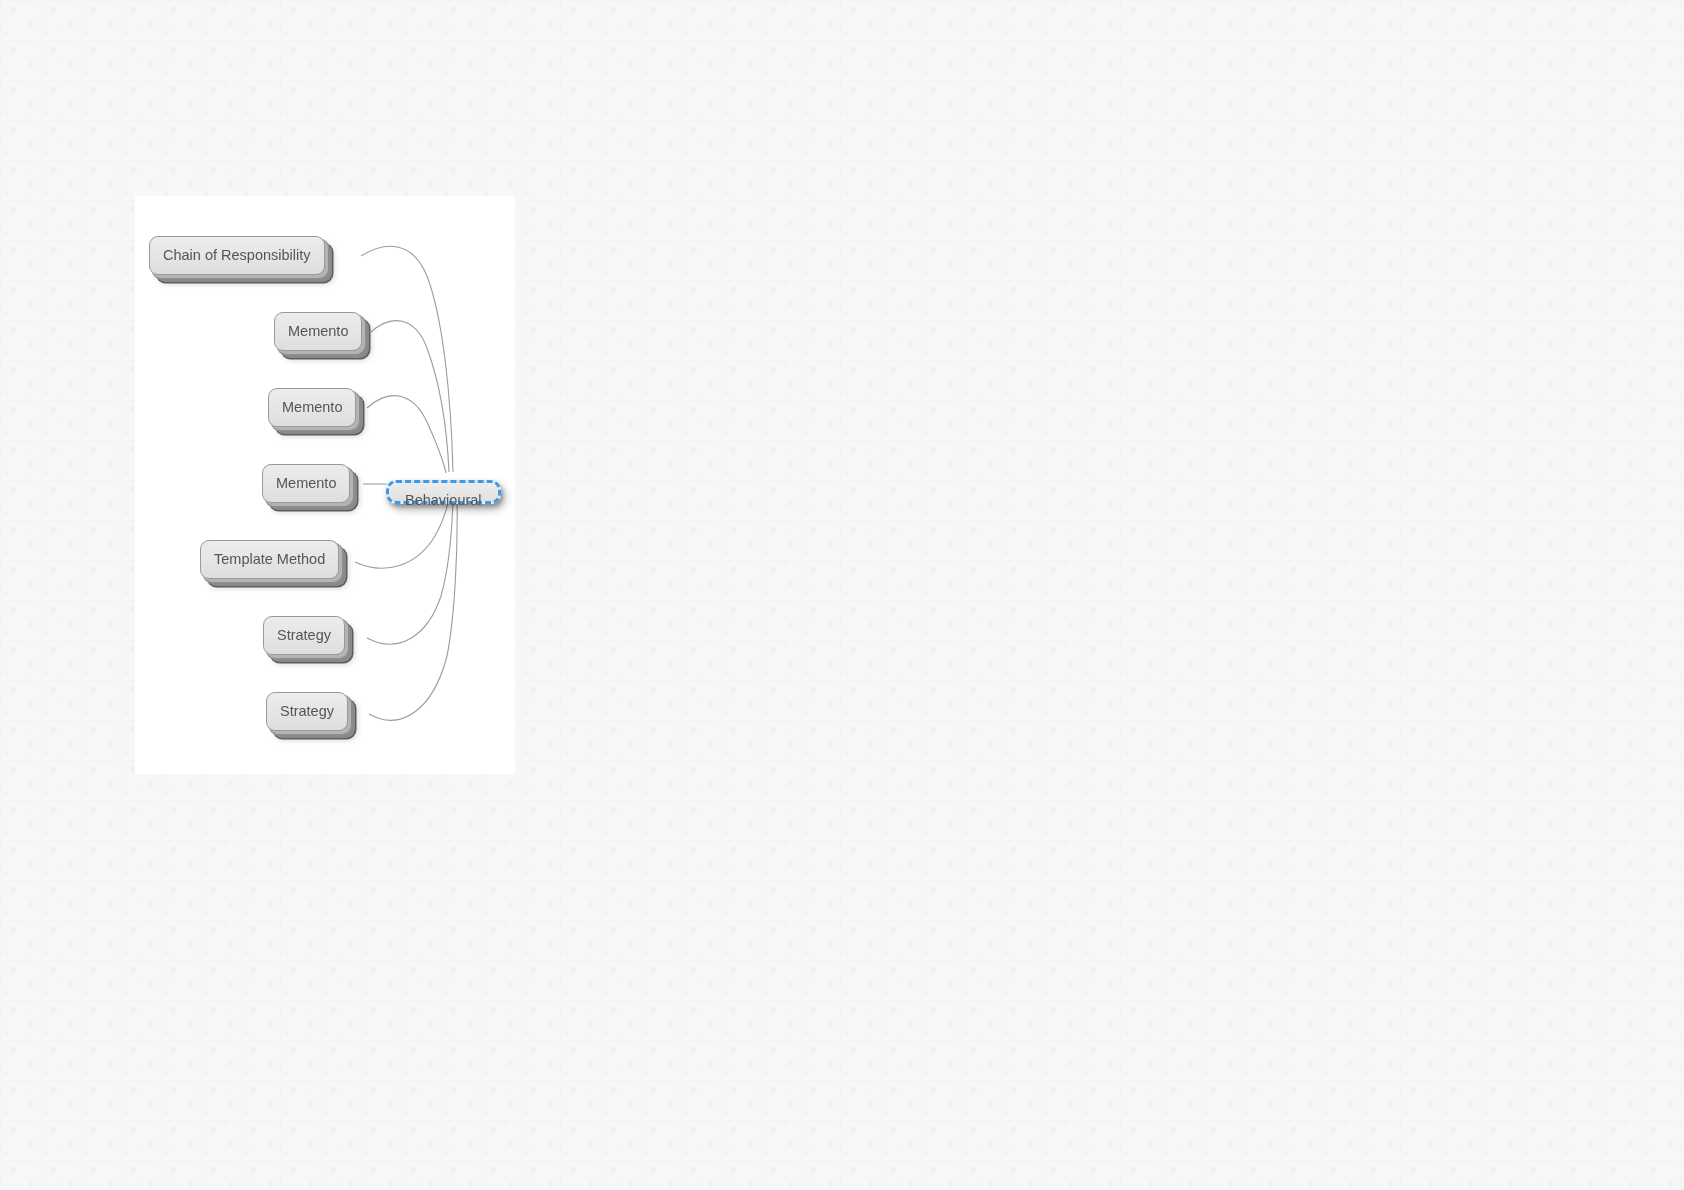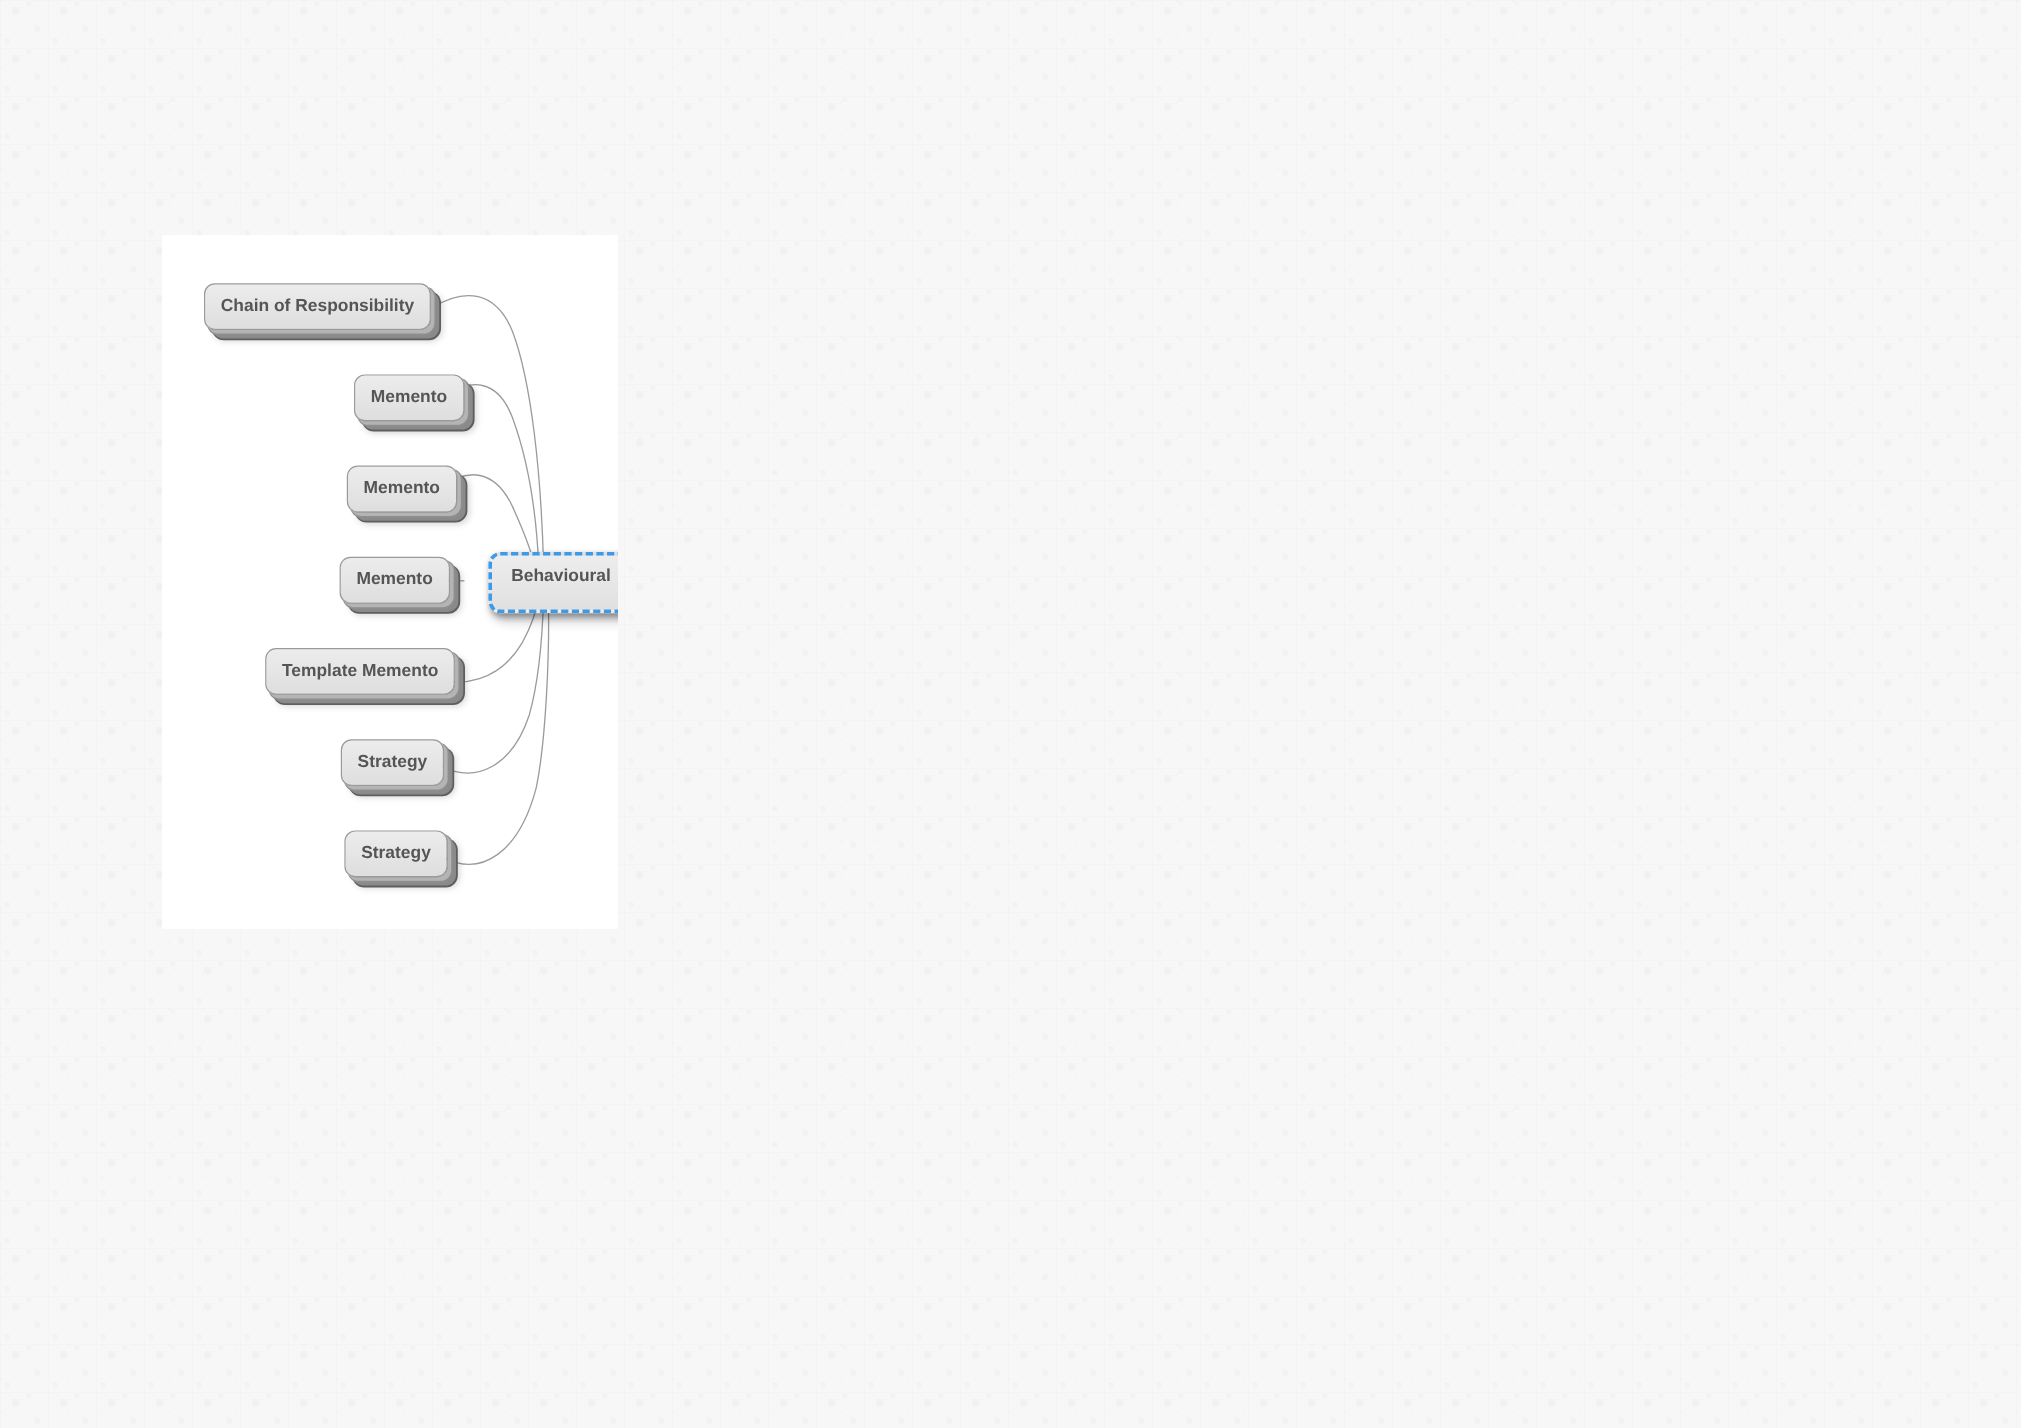--- a/index.html
+++ b/index.html
@@ -56,32 +56,31 @@
     position: absolute;
     box-sizing: border-box;
     height: 39px;
     line-height: 37px;
     padding: 0 13px;
     border: 1px solid #9a9a9a;
     border-radius: 9px;
     background: linear-gradient(180deg, #ececec 0%, #e6e6e6 45%, #dedede 100%);
     color: #555555;
     font-size: 14.5px;
-    font-weight: bold;
+    font-weight: normal;
     white-space: nowrap;
     text-align: center;
     
     box-shadow:
       3px 3px 0 0 #b4b4b4,
       3.5px 3.5px 0 1px #8e8e8e,
       7px 7px 0 0 #8a8a8a,
       7.5px 7.5px 0 1px #5e5e5e,
       9px 9px 6px rgba(0,0,0,0.18);
     z-index: 5;
-    margin-left: 21px;
   }
 
   .node-label {
     display: block;
     pointer-events: none;
   }
 
   
   .node.selected {
     border: 3px dashed #3d9ae8;
@@ -130,29 +129,29 @@
 
     <div class="node" style="left:133px; top:192px;">
       <span class="node-label">Memento</span>
     </div>
 
     <div class="node" style="left:127px; top:268px;">
       <span class="node-label">Memento</span>
     </div>
 
     <div class="node" style="left:65px; top:344px;">
-      <span class="node-label">Template Memento</span>
+      <span class="node-label">Template Method</span>
     </div>
 
     <div class="node" style="left:128px; top:420px;">
       <span class="node-label">Strategy</span>
     </div>
 
     <div class="node" style="left:131px; top:496px;">
       <span class="node-label">Strategy</span>
     </div>
 
-    <div class="node selected" style="left:251px; top:264px; height:51px; line-height:35px; padding:0 16px;">
+    <div class="node selected" style="left:251px; top:284px; height:24px; line-height:35px; padding:0 16px;">
       <span class="node-label">Behavioural</span>
     </div>
 
   </div>
 </div>
 
 </body></html>

